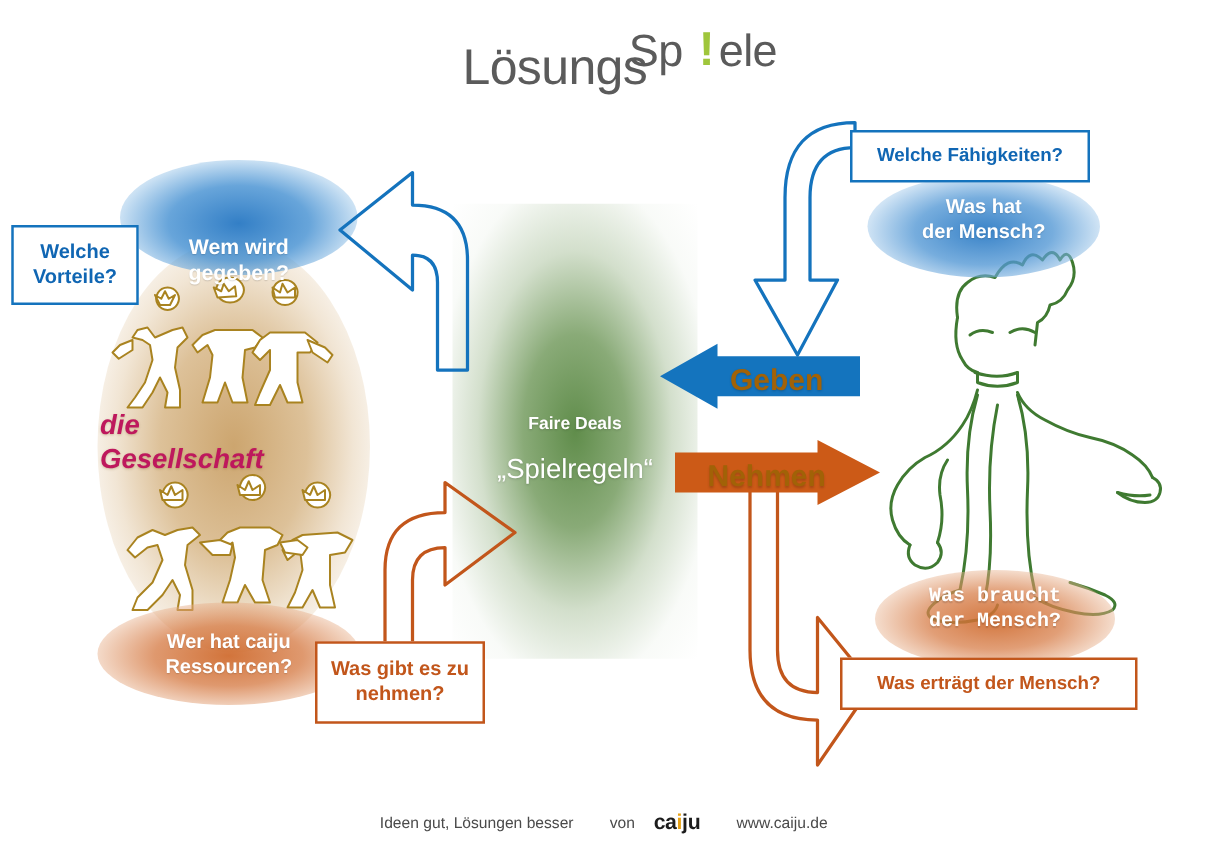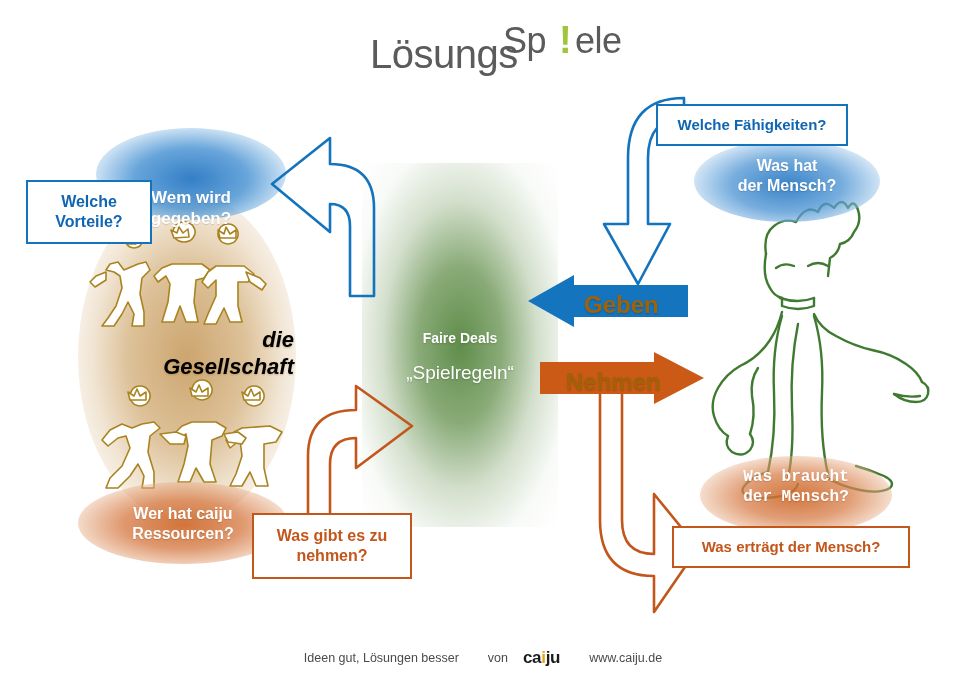--- a/index.html
+++ b/index.html
@@ -60,43 +60,43 @@
   .blob-label{
     color:#ffffff;font-weight:bold;text-align:center;line-height:1.22;
     text-shadow:0 1px 1px rgba(0,0,0,.14);
   }
   #lbl-wem{left:96px;top:144px;width:190px;font-size:17px;margin-top:44px;}
   #lbl-washat{left:694px;top:156px;width:186px;font-size:16px;}
   #lbl-wer{left:78px;top:504px;width:210px;font-size:16px;}
   #lbl-braucht{left:700px;top:468px;width:192px;font-size:16px;font-family:Liberation Mono, monospace;}
   #lbl-gesellschaft{
     left:80px;top:327px;width:214px;font-size:22px;font-style:italic;
-    color:#000000;font-weight:bold;text-align:right;line-height:1.22;
+    color:#be185d;font-weight:bold;text-align:left;line-height:1.22;
     text-shadow:0 1px 2px rgba(120,80,20,.30);
   }
   #deals-title{
     left:362px;top:330px;width:196px;text-align:center;
     color:#ffffff;font-weight:bold;font-size:14px;
     text-shadow:0 1px 2px rgba(0,0,0,.18);
   }
   #deals-sub{
     left:362px;top:362px;width:196px;text-align:center;
-    color:#ffffff;font-size:19px;text-shadow:0 1px 2px rgba(0,0,0,.18);
+    color:#ffffff;font-size:22px;text-shadow:0 1px 2px rgba(0,0,0,.18);
   }
 
   
   .qbox{
     box-sizing:border-box;text-align:center;font-weight:bold;line-height:1.22;
     display:flex;align-items:center;justify-content:center;background:#ffffff;
   }
   .qbox.blue{border:2px solid #1473bd;color:#1066b3;}
   .qbox.orange{border:2px solid #c2561b;color:#c2561b;}
-  #qb-vorteile{left:26px;top:180px;width:126px;height:64px;font-size:16px;}
-  #qb-faehig{left:656px;top:104px;width:192px;height:42px;font-size:15px;}
-  #qb-gibt{left:252px;top:513px;width:160px;height:66px;font-size:16px;}
+  #qb-vorteile{left:9px;top:180px;width:102px;height:64px;font-size:16px;}
+  #qb-faehig{left:680px;top:104px;width:192px;height:42px;font-size:15px;}
+  #qb-gibt{left:252px;top:513px;width:136px;height:66px;font-size:16px;}
   #qb-ertraegt{left:672px;top:526px;width:238px;height:42px;font-size:15px;}
 
   
   #arrow-geben{left:528px;top:275px;width:160px;height:52px;}
   #arrow-nehmen{left:540px;top:352px;width:164px;height:52px;}
   .solid-arrow-label{
     position:absolute;color:#a16207;font-weight:bold;font-size:24px;
     text-shadow:0 1px 2px rgba(0,0,0,.2);
   }
   #lbl-geben{left:584px;top:291px;}

